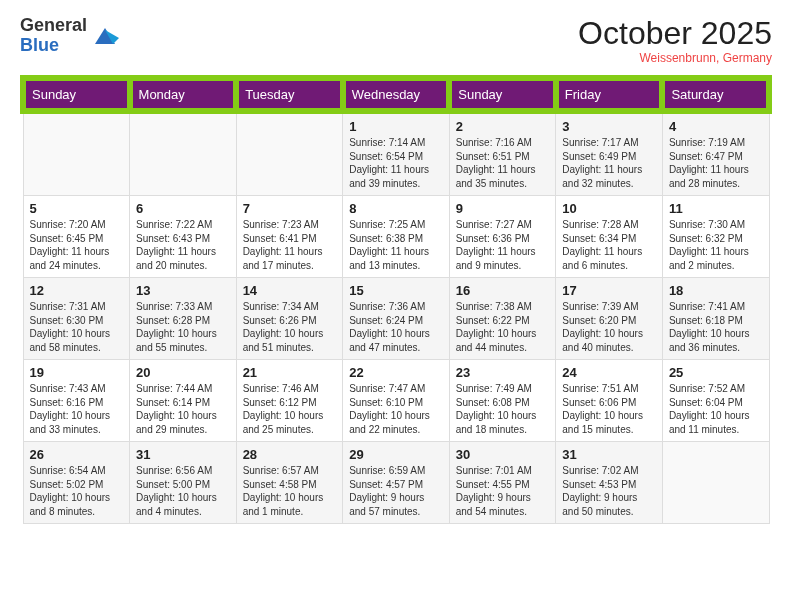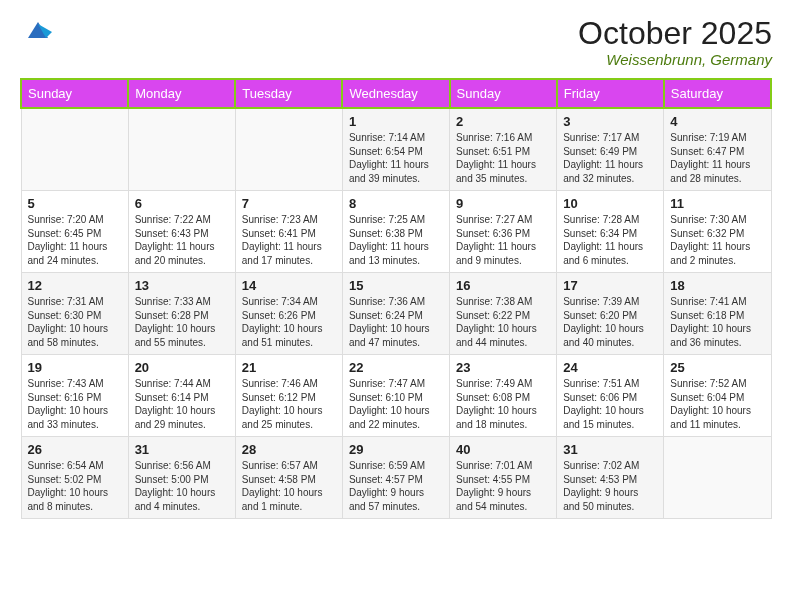--- a/index.html
+++ b/index.html
@@ -50,37 +50,36 @@
       text-align: right;
       margin-left: 40px;
     }
     .calendar-title {
       font-size: 32px;
       font-weight: normal;
       color: #222;
       line-height: 1.1;
     }
     .calendar-subtitle {
-      font-size: 15px;
-      color: #4d7c0f;
-      font-style: italic;
+      font-size: 12px;
+      color: #ef4444;
     }
     .calendar-table {
       width: 100%;
       border-collapse: collapse;
       table-layout: fixed;
     }
     .calendar-table th {
-      background: #d946ef;
+      background: #701a75;
       color: #fff;
       text-align: left;
       padding: 6px 6px;
       font-size: 13px;
       font-weight: normal;
-      border: 2px solid #84cc16;
+      border: 6px solid #84cc16;
     }
     .calendar-table td {
       vertical-align: top;
       padding: 5px 6px;
       border: 1px solid #ddd;
       font-size: 10.5px;
       color: #333;
       height: 82px;
       background: #fff;
     }
@@ -105,20 +104,24 @@
     .empty-cell {
       background: #f9f9f9 !important;
     }
   </style>
 </head>
 <body>
 
 <div class="page">
   <div class="header">
     <div class="logo">
+      <div class="logo-text">
+        <span class="logo-general">General</span>
+        <span class="logo-blue">Blue</span>
+      </div>
       <svg class="logo-icon" viewBox="0 0 28 28" xmlns="http://www.w3.org/2000/svg">
         <polygon points="4,22 14,6 24,22" fill="#2a6dbf"></polygon>
         <polygon points="14,8 22,22 28,16" fill="#1a9ad7"></polygon>
       </svg>
     </div>
     <div class="title-block">
       <div class="calendar-title">October 2025</div>
       <div class="calendar-subtitle">Weissenbrunn, Germany</div>
     </div>
   </div>
@@ -345,21 +348,21 @@
 and 1 minute.</div>
           </td>
           <td>
             <span class="day-number">29</span>
             <div class="day-info">Sunrise: 6:59 AM
 Sunset: 4:57 PM
 Daylight: 9 hours
 and 57 minutes.</div>
           </td>
           <td>
-            <span class="day-number">40</span>
+            <span class="day-number">30</span>
             <div class="day-info">Sunrise: 7:01 AM
 Sunset: 4:55 PM
 Daylight: 9 hours
 and 54 minutes.</div>
           </td>
           <td>
             <span class="day-number">31</span>
             <div class="day-info">Sunrise: 7:02 AM
 Sunset: 4:53 PM
 Daylight: 9 hours

